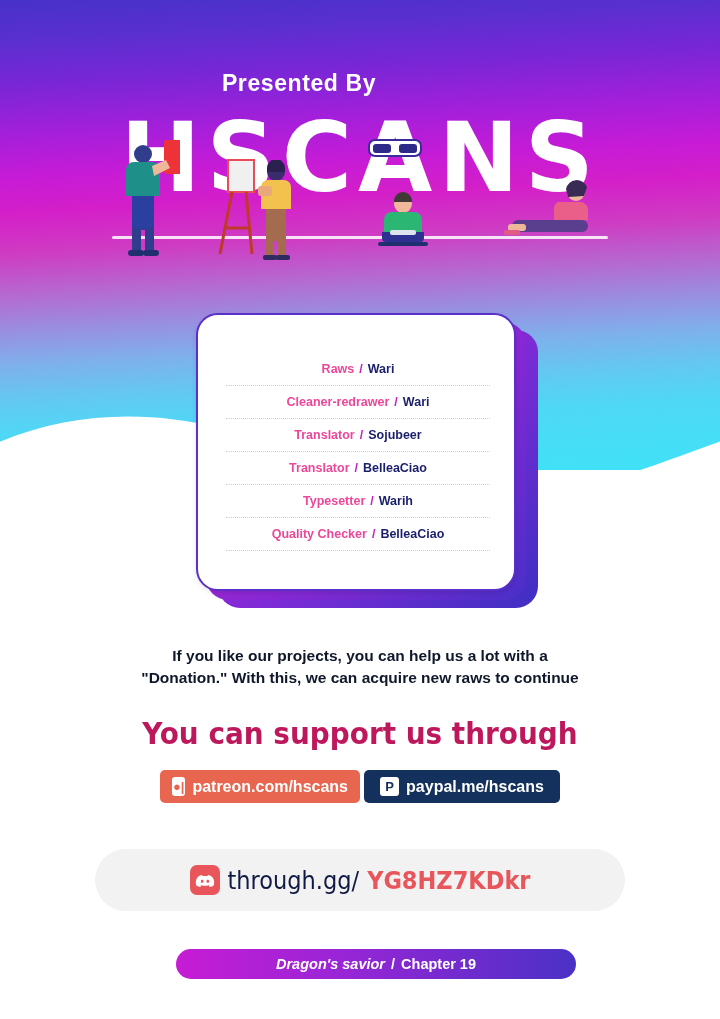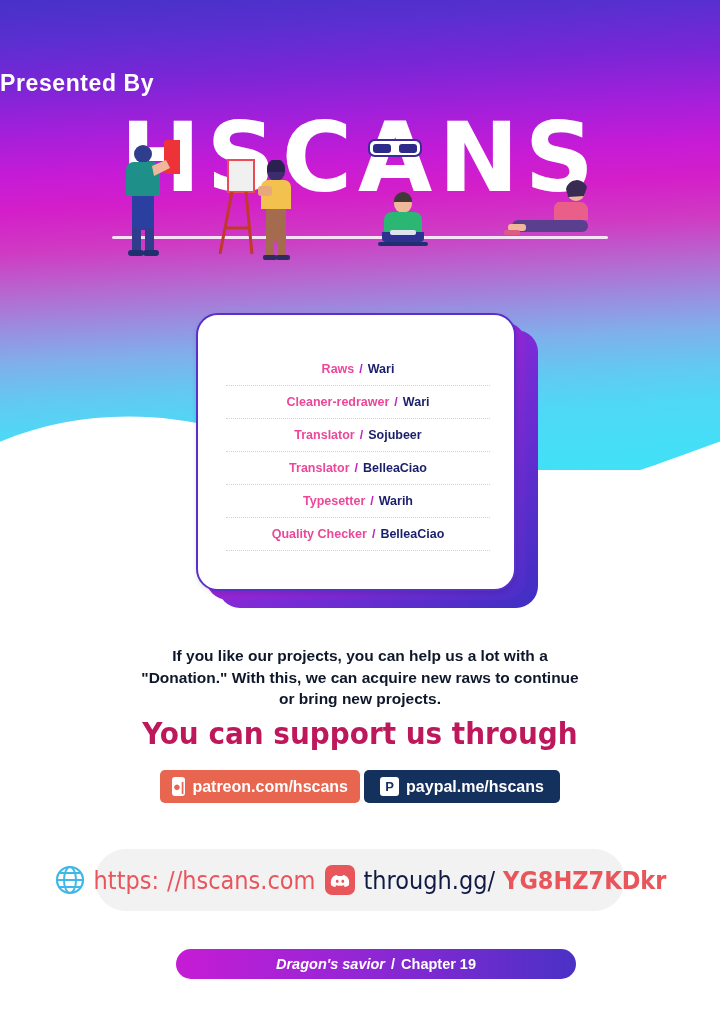--- a/index.html
+++ b/index.html
@@ -38,21 +38,21 @@
   }
   .banner-wave {
     position: absolute;
     left: -10px; top: 380px;
     width: 740px; height: 160px;
   }
 
   .presented-by {
     position: absolute;
     top: 70px; left: 0; width: 598px;
-    text-align: left;
+    text-align: center;
     color: #ffffff;
     font-size: 23px;
     font-weight: bold;
     letter-spacing: 0.6px;
   }
 
   .hscans-word {
     position: absolute;
     top: 110px; left: 0; width: 720px;
     text-align: center;
@@ -311,45 +311,35 @@
     <div class="credit-row" style="top:203px; border-bottom:1px dotted #cfcfe0;">
       <span class="credit-role">Quality Checker</span>
       <span class="credit-sep">/</span>
       <span class="credit-name">BelleaCiao</span>
     </div>
   </div>
 
   <div class="donate-text">
     <div>If you like our projects, you can help us a lot with a</div>
     <div>"Donation." With this, we can acquire new raws to continue</div>
-    <div>or bring new projects.</div>
   </div>
 
   <div class="support-through">You can support us through</div>
 
   <div class="pay-btn patreon-btn">
     <span class="pay-icon patreon">●|</span>
     <span>patreon.com/hscans</span>
   </div>
 
   <div class="pay-btn paypal-btn">
     <span class="pay-icon paypal">P</span>
     <span>paypal.me/hscans</span>
   </div>
 
   <div class="links-bar">
-    <span class="site-link">
-      <svg width="32" height="32" viewBox="0 0 32 32">
-        <circle cx="16" cy="16" r="13" fill="none" stroke="#3fb8e8" stroke-width="2.2"></circle>
-        <ellipse cx="16" cy="16" rx="6" ry="13" fill="none" stroke="#3fb8e8" stroke-width="2"></ellipse>
-        <path d="M3 16 H29 M5 9 H27 M5 23 H27" stroke="#3fb8e8" stroke-width="1.8" fill="none"></path>
-      </svg>
-      <span class="txt">https:</span>
-      <span class="txt">//hscans.com</span>
-    </span>
 
     <span class="discord-link">
       <span class="discord-badge">
         <svg width="20" height="15" viewBox="0 0 20 15">
           <path d="M7 2 C4 2.4 2.2 4 1.4 6.2 C0.6 8.4 0.7 10.6 1.3 12.4 C2.6 13.3 4 13.8 5.3 14 L6.2 12.4 C5.5 12.2 4.9 11.9 4.4 11.5 C6.2 12.4 8.1 12.7 10 12.7 C11.9 12.7 13.8 12.4 15.6 11.5 C15.1 11.9 14.5 12.2 13.8 12.4 L14.7 14 C16 13.8 17.4 13.3 18.7 12.4 C19.3 10.6 19.4 8.4 18.6 6.2 C17.8 4 16 2.4 13 2 L12.4 3.1 C11 2.8 9 2.8 7.6 3.1 Z M7.2 9.8 C6.4 9.8 5.8 9.1 5.8 8.2 C5.8 7.4 6.4 6.7 7.2 6.7 C8 6.7 8.6 7.4 8.6 8.2 C8.6 9.1 8 9.8 7.2 9.8 Z M12.8 9.8 C12 9.8 11.4 9.1 11.4 8.2 C11.4 7.4 12 6.7 12.8 6.7 C13.6 6.7 14.2 7.4 14.2 8.2 C14.2 9.1 13.6 9.8 12.8 9.8 Z" fill="#ffffff"></path>
         </svg>
       </span>
       <span>through.gg/</span>
       <span class="code">YG8HZ7KDkr</span>
     </span>

